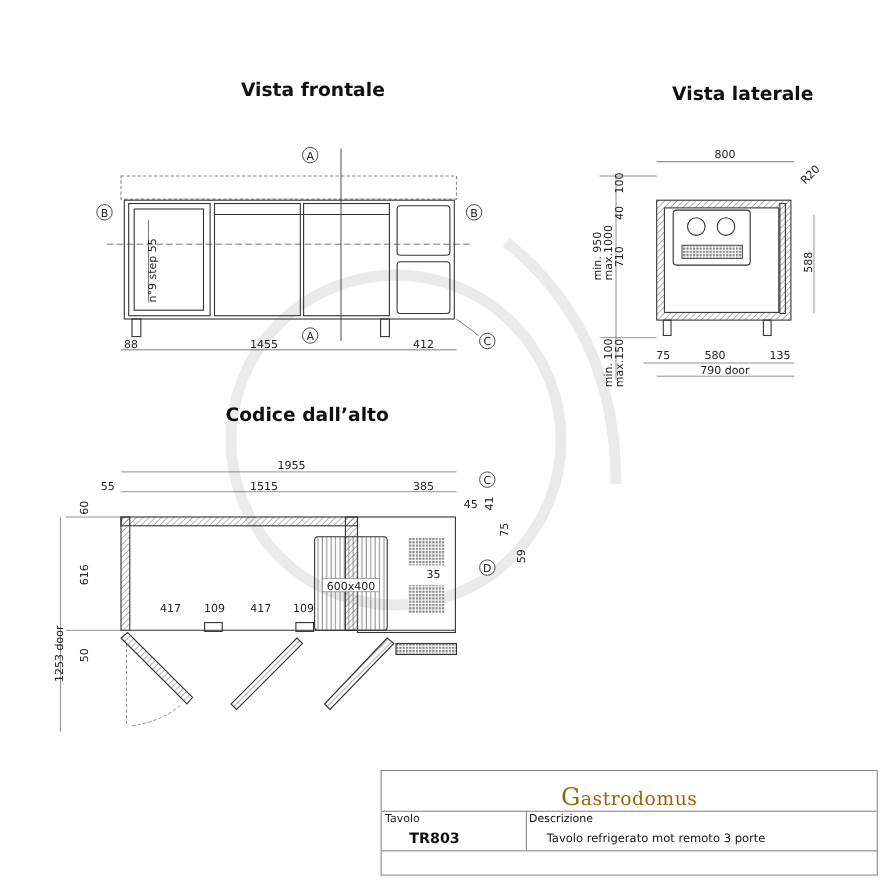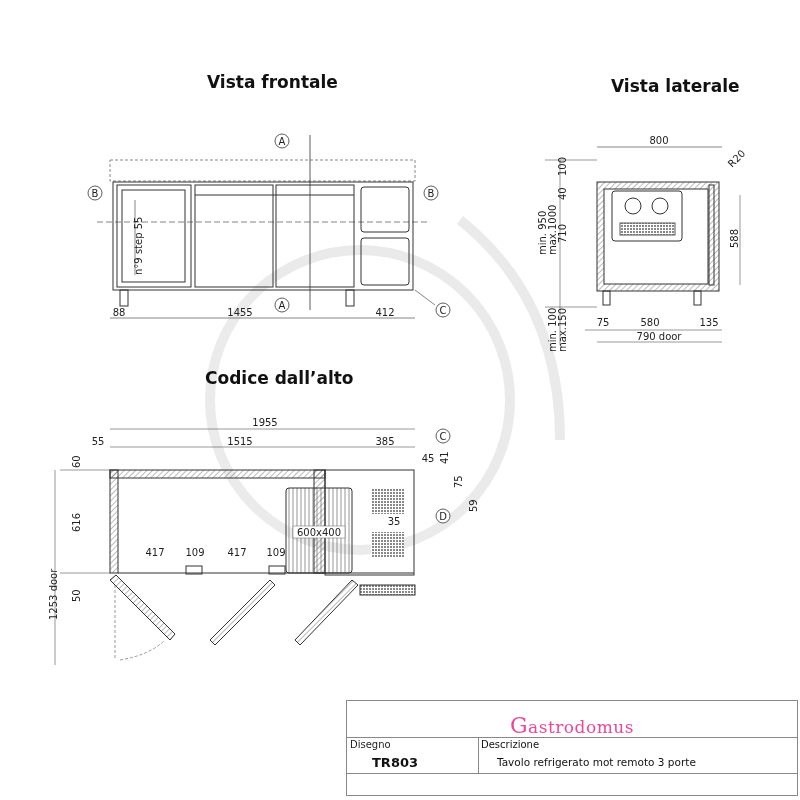--- a/index.html
+++ b/index.html
@@ -1,35 +1,35 @@
 <!DOCTYPE html>
 <html><head>
 <meta charset="utf-8">
 <style>
   html,body{margin:0;padding:0;background:#fff;}
   body{width:800px;height:800px;position:relative;overflow:hidden;font-family:"DejaVu Sans",sans-serif;color:#111;}
   .title{position:absolute;font-weight:bold;font-size:17px;color:#111;}
   svg{position:absolute;left:0;top:0;}
   .tb{position:absolute;left:346px;top:700px;width:452px;height:96px;border:1px solid #888;box-sizing:border-box;background:#fff;}
   .tb .logo{position:absolute;left:0;top:0;width:100%;height:36px;border-bottom:1px solid #888;text-align:center;}
-  .tb .logo span{display:inline-block;margin-top:12px;font-family:"DejaVu Serif",serif;font-size:17px;letter-spacing:0.5px;color:#ec4899;}
+  .tb .logo span{display:inline-block;margin-top:12px;font-family:"DejaVu Serif",serif;font-size:17px;letter-spacing:0.5px;color:#a16207;}
   .tb .logo span::first-letter{font-size:22px;}
   .tb .row2{position:absolute;left:0;top:36px;width:100%;height:36px;border-bottom:1px solid #888;}
   .tb .codice{position:absolute;left:0;top:0;width:131px;height:36px;border-right:1px solid #888;}
   .tb .lbl{position:absolute;left:3px;top:2px;font-size:10px;color:#222;}
   .tb .code{position:absolute;left:3px;top:18px;font-size:13px;font-weight:bold;margin-left:22px;}
   .tb .desc{position:absolute;left:134px;top:0;height:36px;right:0;}
   .tb .descv{position:absolute;left:16px;top:19px;font-size:10.5px;}
   .tb .desclbl{position:absolute;left:0;top:2px;font-size:10px;}
   .tb .foot{position:absolute;left:3px;top:79px;font-size:10px;}
 </style>
 </head>
 <body>
 
-<div class="title" style="left:207px;top:72px;">Vista frontale</div>
+<div class="title" style="left:219px;top:72px;">Vista frontale</div>
 <div class="title" style="left:572px;top:76px;margin-left:39px;">Vista laterale</div>
 <div class="title" style="left:205px;top:368px;">Codice dall’alto</div>
 
 <svg width="800" height="800" viewBox="0 0 800 800" font-family="DejaVu Sans, sans-serif" font-size="10" fill="#222">
   <defs>
     <pattern id="hatch" width="4" height="4" patternUnits="userSpaceOnUse" patternTransform="rotate(45)">
       <line x1="0" y1="0" x2="0" y2="4" stroke="#555" stroke-width="0.8"></line>
     </pattern>
     <pattern id="grill" width="3" height="3" patternUnits="userSpaceOnUse">
       <rect width="3" height="3" fill="#fff"></rect>
@@ -162,21 +162,21 @@
   <text transform="translate(477,512) rotate(-90)">59</text>
   <text x="394" y="525" text-anchor="middle">35</text>
 </svg>
 
 <div class="tb">
   <div class="logo">
     <span>Gastrodomus</span>
   </div>
   <div class="row2">
     <div class="codice">
-      <div class="lbl">Disegno</div>
+      <div class="lbl">Tavolo</div>
       <div class="code">TR803</div>
     </div>
     <div class="desc">
       <div class="desclbl">Descrizione</div>
       <div class="descv">Tavolo refrigerato mot remoto 3 porte</div>
     </div>
   </div>
 </div>
 
 </body></html>

